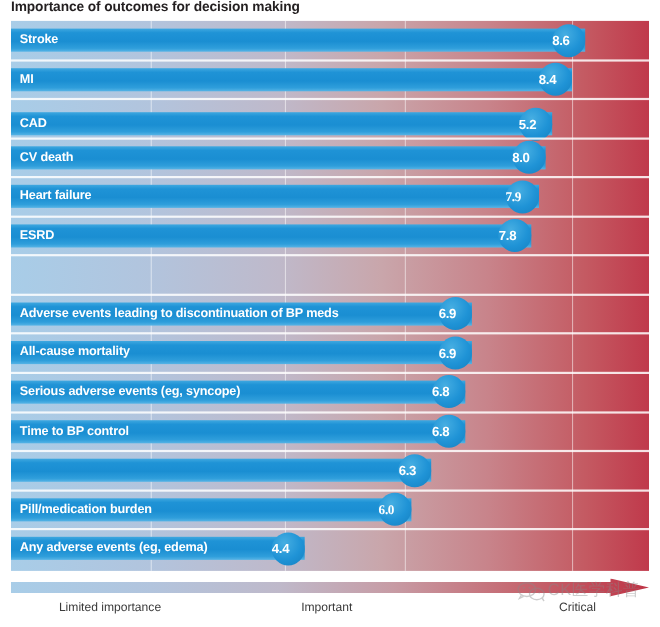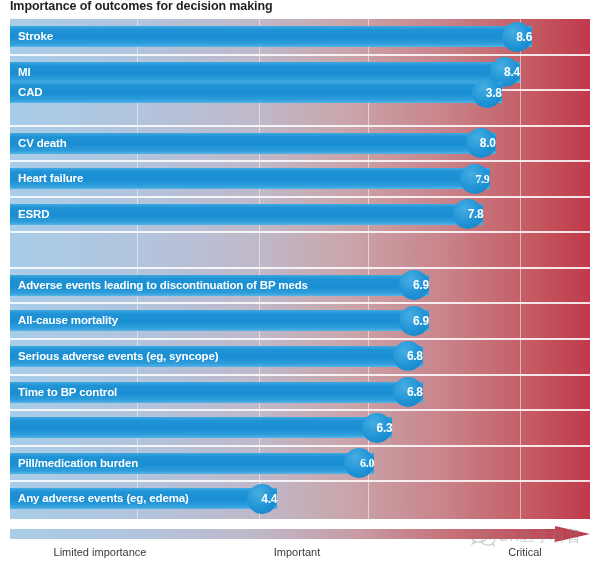--- a/index.html
+++ b/index.html
@@ -71,21 +71,21 @@
   }
   .value-bubble {
     position:absolute;
     top:-4.5px;
     width:30px; height:30px;
     border-radius:50%;
     background:radial-gradient(circle at 38% 32%, #46aee2 0%, #1f93d6 55%, #1580c0 100%);
     color:#ffffff;
     font-size:12px;
     font-weight:bold;
-    text-align:right;
+    text-align:left;
     line-height:30px;
     letter-spacing:-0.3px;
   }
   #legend {
     position:absolute;
     left:0; top:524px;
     width:484px; height:46px;
   }
   #legend-arrow-wrap {
     position:absolute;
@@ -133,24 +133,24 @@
       <div class="bar-label">Stroke</div>
       <div class="value-bubble" style="left: 492.02px;">8.6</div>
     </div>
     <div class="rowsep" style="top: 34.55px;"></div>
     <div class="bar-row" style="top: 42.55px;">
       <div class="bar" style="width: 509.88px;"></div>
       <div class="bar-label">MI</div>
       <div class="value-bubble" style="left: 479.88px;">8.4</div>
     </div>
     <div class="rowsep" style="top: 70.1px;"></div>
-    <div class="bar-row" style="top: 63px;">
+    <div class="bar-row" style="top: 83px;">
       <div class="bar" style="width: 491.67px;"></div>
       <div class="bar-label">CAD</div>
-      <div class="value-bubble" style="left: 461.67px;">3.8</div>
+      <div class="value-bubble" style="left: 461.67px;">5.2</div>
     </div>
     <div class="rowsep" style="top: 105.65px;"></div>
     <div class="bar-row" style="top: 113.65px;">
       <div class="bar" style="width: 485.6px;"></div>
       <div class="bar-label">CV death</div>
       <div class="value-bubble" style="left: 455.6px;">8.0</div>
     </div>
     <div class="rowsep" style="top: 141.2px;"></div>
     <div class="bar-row" style="top: 149.2px;">
       <div class="bar" style="width: 479.53px;"></div>

